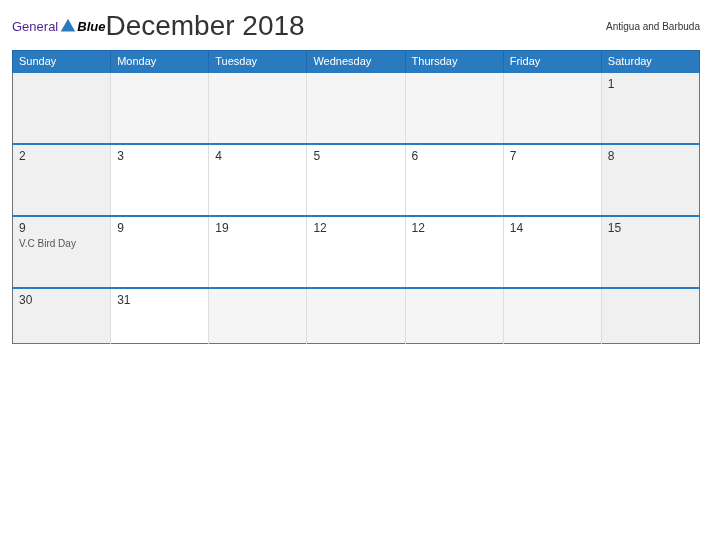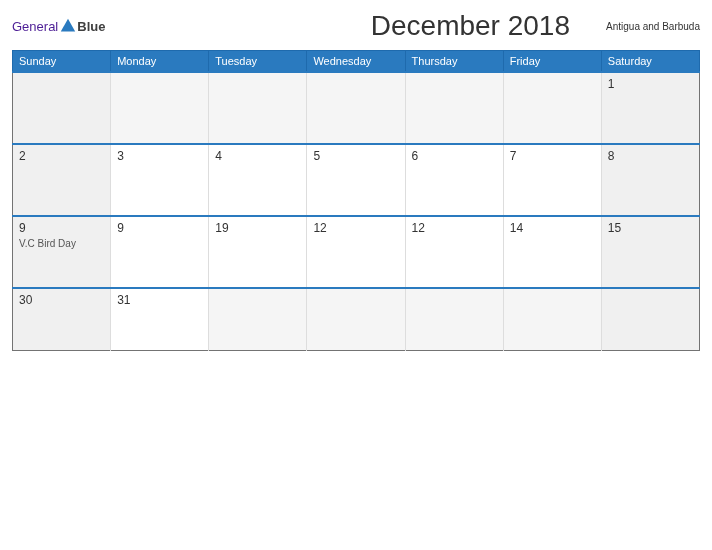--- a/index.html
+++ b/index.html
@@ -28,33 +28,34 @@
       align-items: center;
       gap: 0;
     }
     .logo-text-general {
       font-size: 13px;
       color: #4c1d95;
       font-weight: normal;
     }
     .logo-text-blue {
       font-size: 13px;
-      color: #404040;
+      color: #000000;
       font-weight: bold;
+      font-style: italic;
     }
     .logo-icon {
       width: 18px;
       height: 18px;
       margin-left: 1px;
     }
     .calendar-title {
       font-size: 28px;
       font-weight: normal;
       color: #333;
-      text-align: right;
+      text-align: left;
       flex: 1;
     }
     .country-name {
       font-size: 10px;
       color: #333;
       text-align: right;
       min-width: 130px;
     }
     
     .calendar {
@@ -95,21 +96,21 @@
       margin-bottom: 2px;
     }
     .holiday {
       font-size: 10px;
       color: #555;
       display: block;
       line-height: 1.3;
     }
     
     .calendar tr:last-child td {
-      height: 62px;
+      height: 55px;
     }
     
     .calendar td.saturday {
       background: #f0f0f0;
     }
     .calendar td.sunday {
       background: #f0f0f0;
     }
   </style>
 </head>

